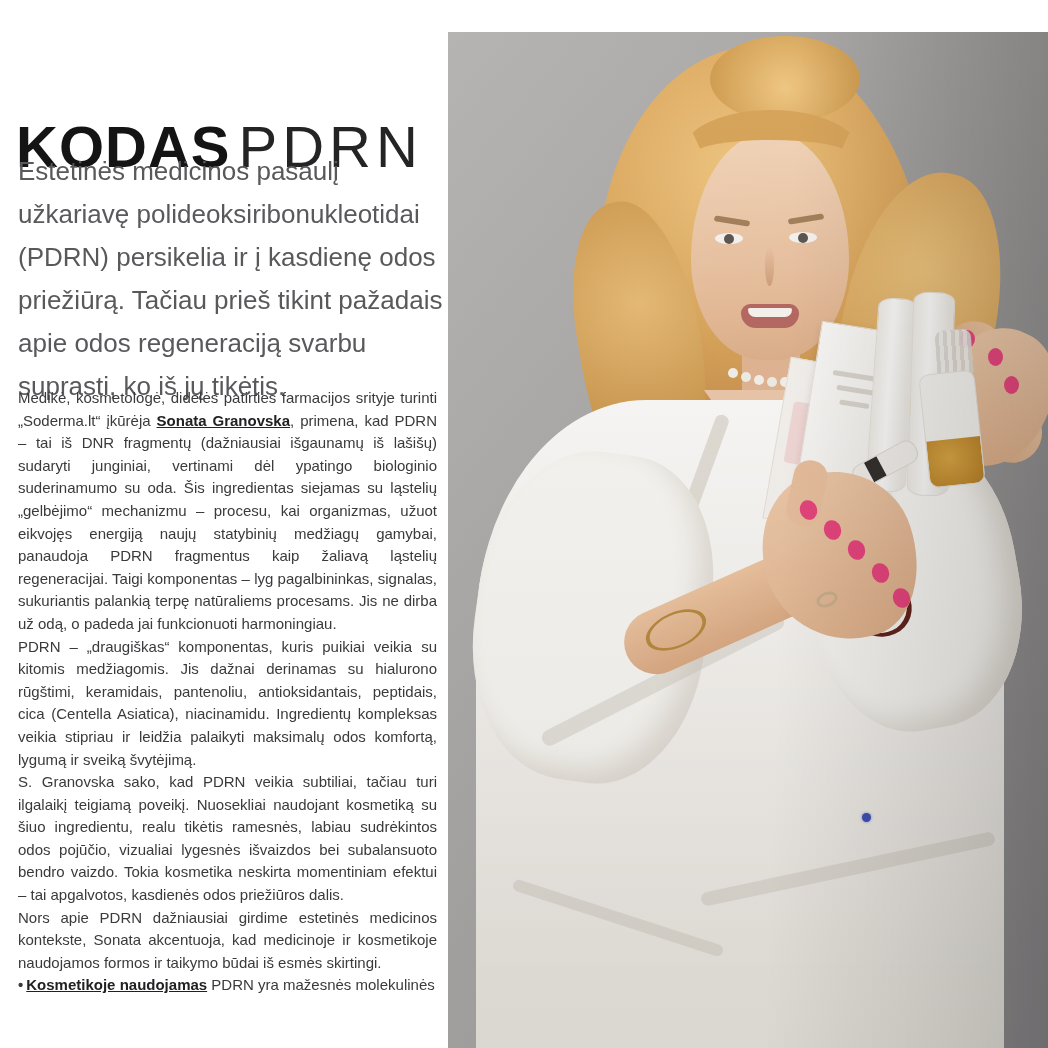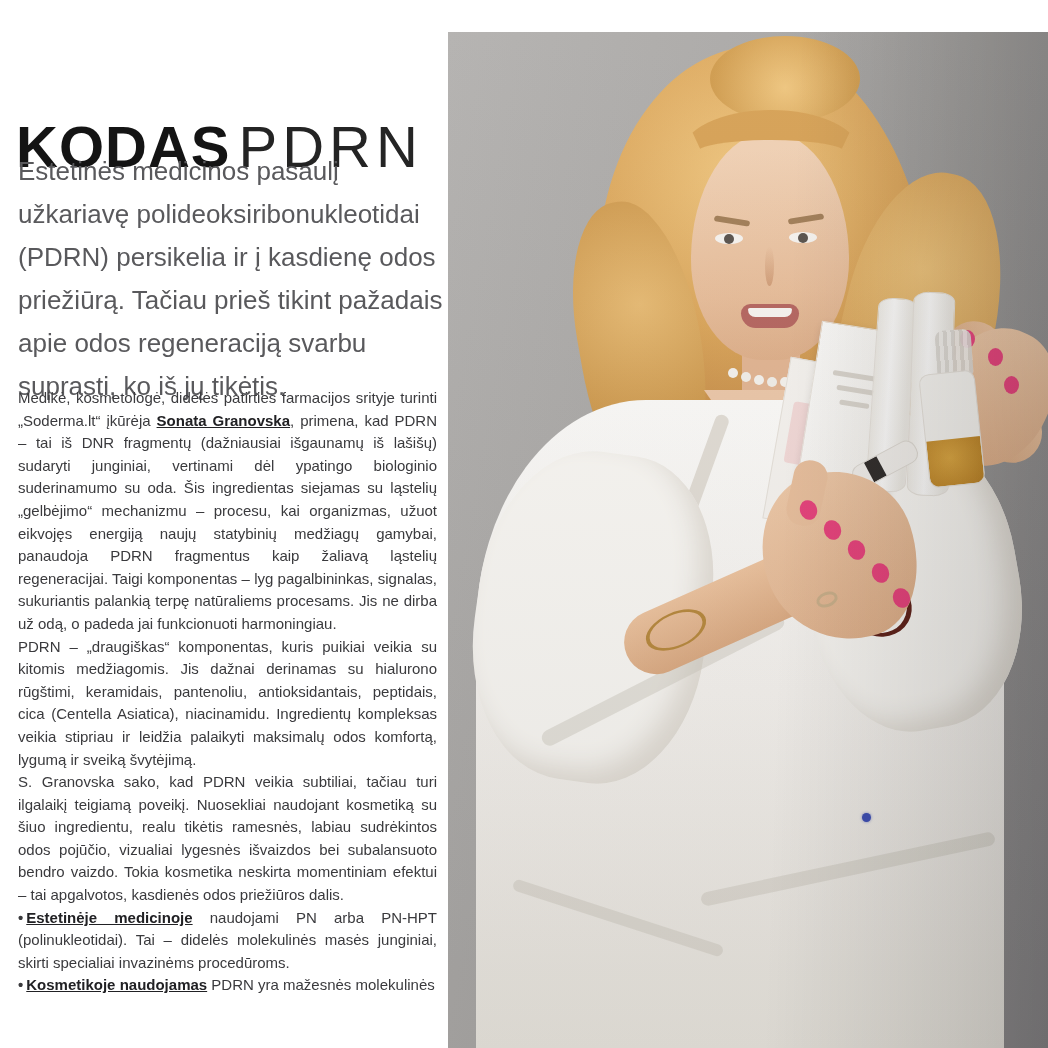--- a/index.html
+++ b/index.html
@@ -141,21 +141,21 @@
 <h1 class="headline">
   <span class="hl-strong">KODAS</span><span class="hl-light">PDRN</span>
 </h1>
 
 <div class="lede">Estetinės medicinos pasaulį užkariavę polideoksiribonukleotidai (PDRN) persikelia ir į kasdienę odos priežiūrą. Tačiau prieš tikint pažadais apie odos regeneraciją svarbu suprasti, ko iš jų tikėtis.</div>
 
 <div class="bodycopy">
   <p><span>Medikė, kosmetologė, didelės patirties farmacijos srityje turinti „Soderma.lt“ įkūrėja </span><b>Sonata Granovska</b><span>, primena, kad PDRN – tai iš DNR fragmentų (dažniausiai išgaunamų iš lašišų) sudaryti junginiai, vertinami dėl ypatingo biologinio suderinamumo su oda. Šis ingredientas siejamas su ląstelių „gelbėjimo“ mechanizmu – procesu, kai organizmas, užuot eikvojęs energiją naujų statybinių medžiagų gamybai, panaudoja PDRN fragmentus kaip žaliavą ląstelių regeneracijai. Taigi komponentas – lyg pagalbininkas, signalas, sukuriantis palankią terpę natūraliems procesams. Jis ne dirba už odą, o padeda jai funkcionuoti harmoningiau.</span></p>
   <p>PDRN – „draugiškas“ komponentas, kuris puikiai veikia su kitomis medžiagomis. Jis dažnai derinamas su hialurono rūgštimi, keramidais, pantenoliu, antioksidantais, peptidais, cica (Centella Asiatica), niacinamidu. Ingredientų kompleksas veikia stipriau ir leidžia palaikyti maksimalų odos komfortą, lygumą ir sveiką švytėjimą.</p>
   <p>S. Granovska sako, kad PDRN veikia subtiliai, tačiau turi ilgalaikį teigiamą poveikį. Nuosekliai naudojant kosmetiką su šiuo ingredientu, realu tikėtis ramesnės, labiau sudrėkintos odos pojūčio, vizualiai lygesnės išvaizdos bei subalansuoto bendro vaizdo. Tokia kosmetika neskirta momentiniam efektui – tai apgalvotos, kasdienės odos priežiūros dalis.</p>
-  <p><span class="bullet-mark">•</span><b>Estetinėje medicinoje</b><span> naudojami PN arba PN-HPT (polinukleotidai). Tai – didelės molekulinės masės junginiai, skirti specialiai invazinėms procedūroms.</span></p>
+  <p>Nors apie PDRN dažniausiai girdime estetinės medicinos kontekste, Sonata akcentuoja, kad medicinoje ir kosmetikoje naudojamos formos ir taikymo būdai iš esmės skirtingi.</p>
   <p><span class="bullet-mark">•</span><b>Kosmetikoje naudojamas</b><span> PDRN yra mažesnės molekulinės</span></p>
 
 </div>
 
 <div class="photo" role="img" aria-label="Sonata Granovska, laikanti odos priežiūros produktus">
   <div class="hair-main"></div>
   <div class="hair-top"></div>
   <div class="hair-left"></div>
   <div class="hair-right"></div>
   <div class="neck"></div>

